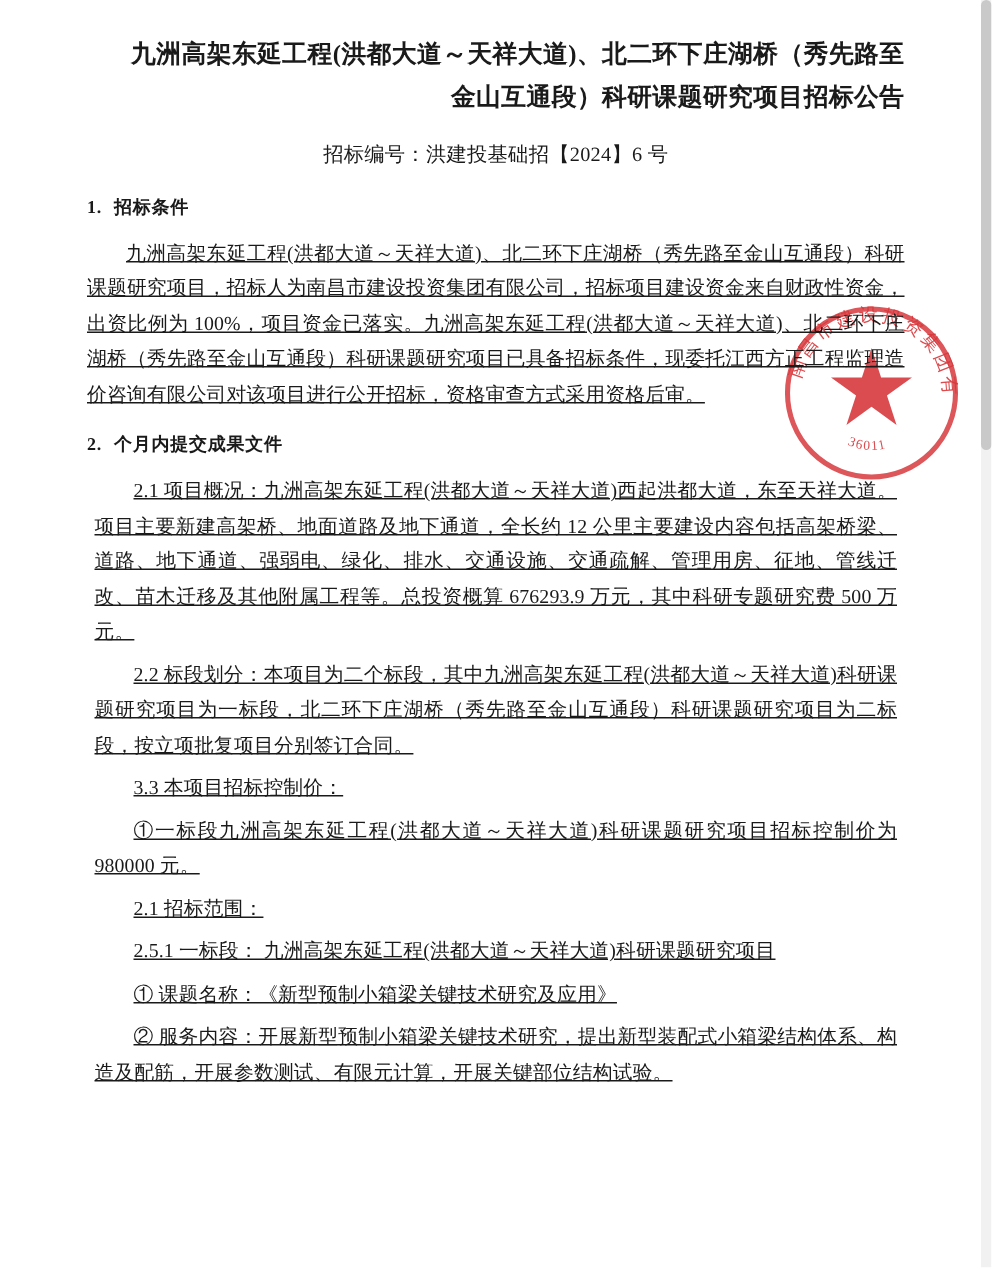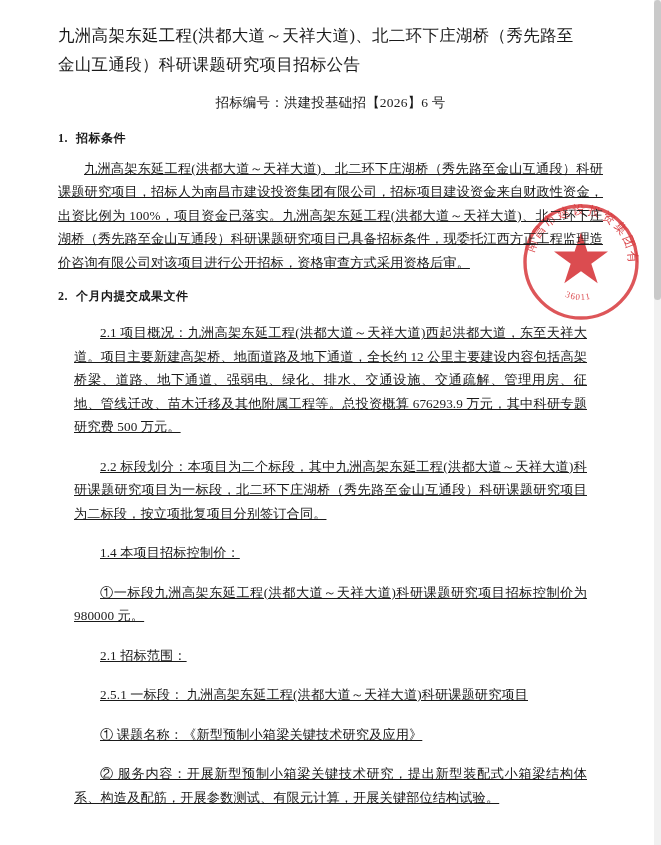--- a/index.html
+++ b/index.html
@@ -23,22 +23,22 @@
     box-sizing: border-box;
   }
   .inner {
     position: relative;
     padding: 22px 58px 0 58px;
     box-sizing: border-box;
     z-index: 2;
   }
   .doc-title {
     font-size: 16.5px;
-    font-weight: normal;
-    text-align: left;
+    font-weight: bold;
+    text-align: right;
     line-height: 1.75;
     letter-spacing: 0.3px;
     margin: 0 0 6px 0;
   }
   .doc-title .line2 {
     display: block;
   }
   .bid-number {
     text-align: center;
     font-size: 13.5px;
@@ -60,21 +60,21 @@
     margin: 0 0 1px 0;
     text-align: justify;
     text-justify: inter-ideograph;
     letter-spacing: 0.1px;
     text-decoration: underline;
   }
   p.indent {
     text-indent: 26px;
   }
   .list-block p {
-    margin: 16px;
+    margin: 5px;
   }
   .seal {
     position: absolute;
     right: 14px;
     top: 196px;
     width: 132px;
     height: 132px;
     z-index: 1;
     opacity: 0.92;
   }
@@ -124,36 +124,36 @@
     </svg>
   </div>
 
   <div class="inner">
 
     <div class="doc-title">
       <span class="line1">九洲高架东延工程(洪都大道～天祥大道)、北二环下庄湖桥（秀先路至</span>
       <span class="line2">金山互通段）科研课题研究项目招标公告</span>
     </div>
 
-    <div class="bid-number">招标编号：洪建投基础招【2026】6 号</div>
+    <div class="bid-number">招标编号：洪建投基础招【2024】6 号</div>
 
     <h2 class="section">
       <span class="num">1.</span><span>招标条件</span>
     </h2>
 
     <p class="body-text indent">九洲高架东延工程(洪都大道～天祥大道)、北二环下庄湖桥（秀先路至金山互通段）科研课题研究项目，招标人为南昌市建设投资集团有限公司，招标项目建设资金来自财政性资金，出资比例为 100%，项目资金已落实。九洲高架东延工程(洪都大道～天祥大道)、北二环下庄湖桥（秀先路至金山互通段）科研课题研究项目已具备招标条件，现委托江西方正工程监理造价咨询有限公司对该项目进行公开招标，资格审查方式采用资格后审。</p>
 
     <h2 class="section">
       <span class="num">2.</span><span>个月内提交成果文件</span>
     </h2>
 
     <div class="list-block">
       <p class="body-text indent">2.1 项目概况：九洲高架东延工程(洪都大道～天祥大道)西起洪都大道，东至天祥大道。项目主要新建高架桥、地面道路及地下通道，全长约 12 公里主要建设内容包括高架桥梁、道路、地下通道、强弱电、绿化、排水、交通设施、交通疏解、管理用房、征地、管线迁改、苗木迁移及其他附属工程等。总投资概算 676293.9 万元，其中科研专题研究费 500 万元。</p>
       <p class="body-text indent">2.2 标段划分：本项目为二个标段，其中九洲高架东延工程(洪都大道～天祥大道)科研课题研究项目为一标段，北二环下庄湖桥（秀先路至金山互通段）科研课题研究项目为二标段，按立项批复项目分别签订合同。</p>
-      <p class="body-text indent">1.4 本项目招标控制价：</p>
+      <p class="body-text indent">3.3 本项目招标控制价：</p>
       <p class="body-text indent">①一标段九洲高架东延工程(洪都大道～天祥大道)科研课题研究项目招标控制价为 980000 元。</p>
       <p class="body-text indent">2.1 招标范围：</p>
       <p class="body-text indent">2.5.1 一标段： 九洲高架东延工程(洪都大道～天祥大道)科研课题研究项目</p>
       <p class="body-text indent">① 课题名称：《新型预制小箱梁关键技术研究及应用》</p>
       <p class="body-text indent">② 服务内容：开展新型预制小箱梁关键技术研究，提出新型装配式小箱梁结构体系、构造及配筋，开展参数测试、有限元计算，开展关键部位结构试验。</p>
 
     </div>
 
   </div>
 

